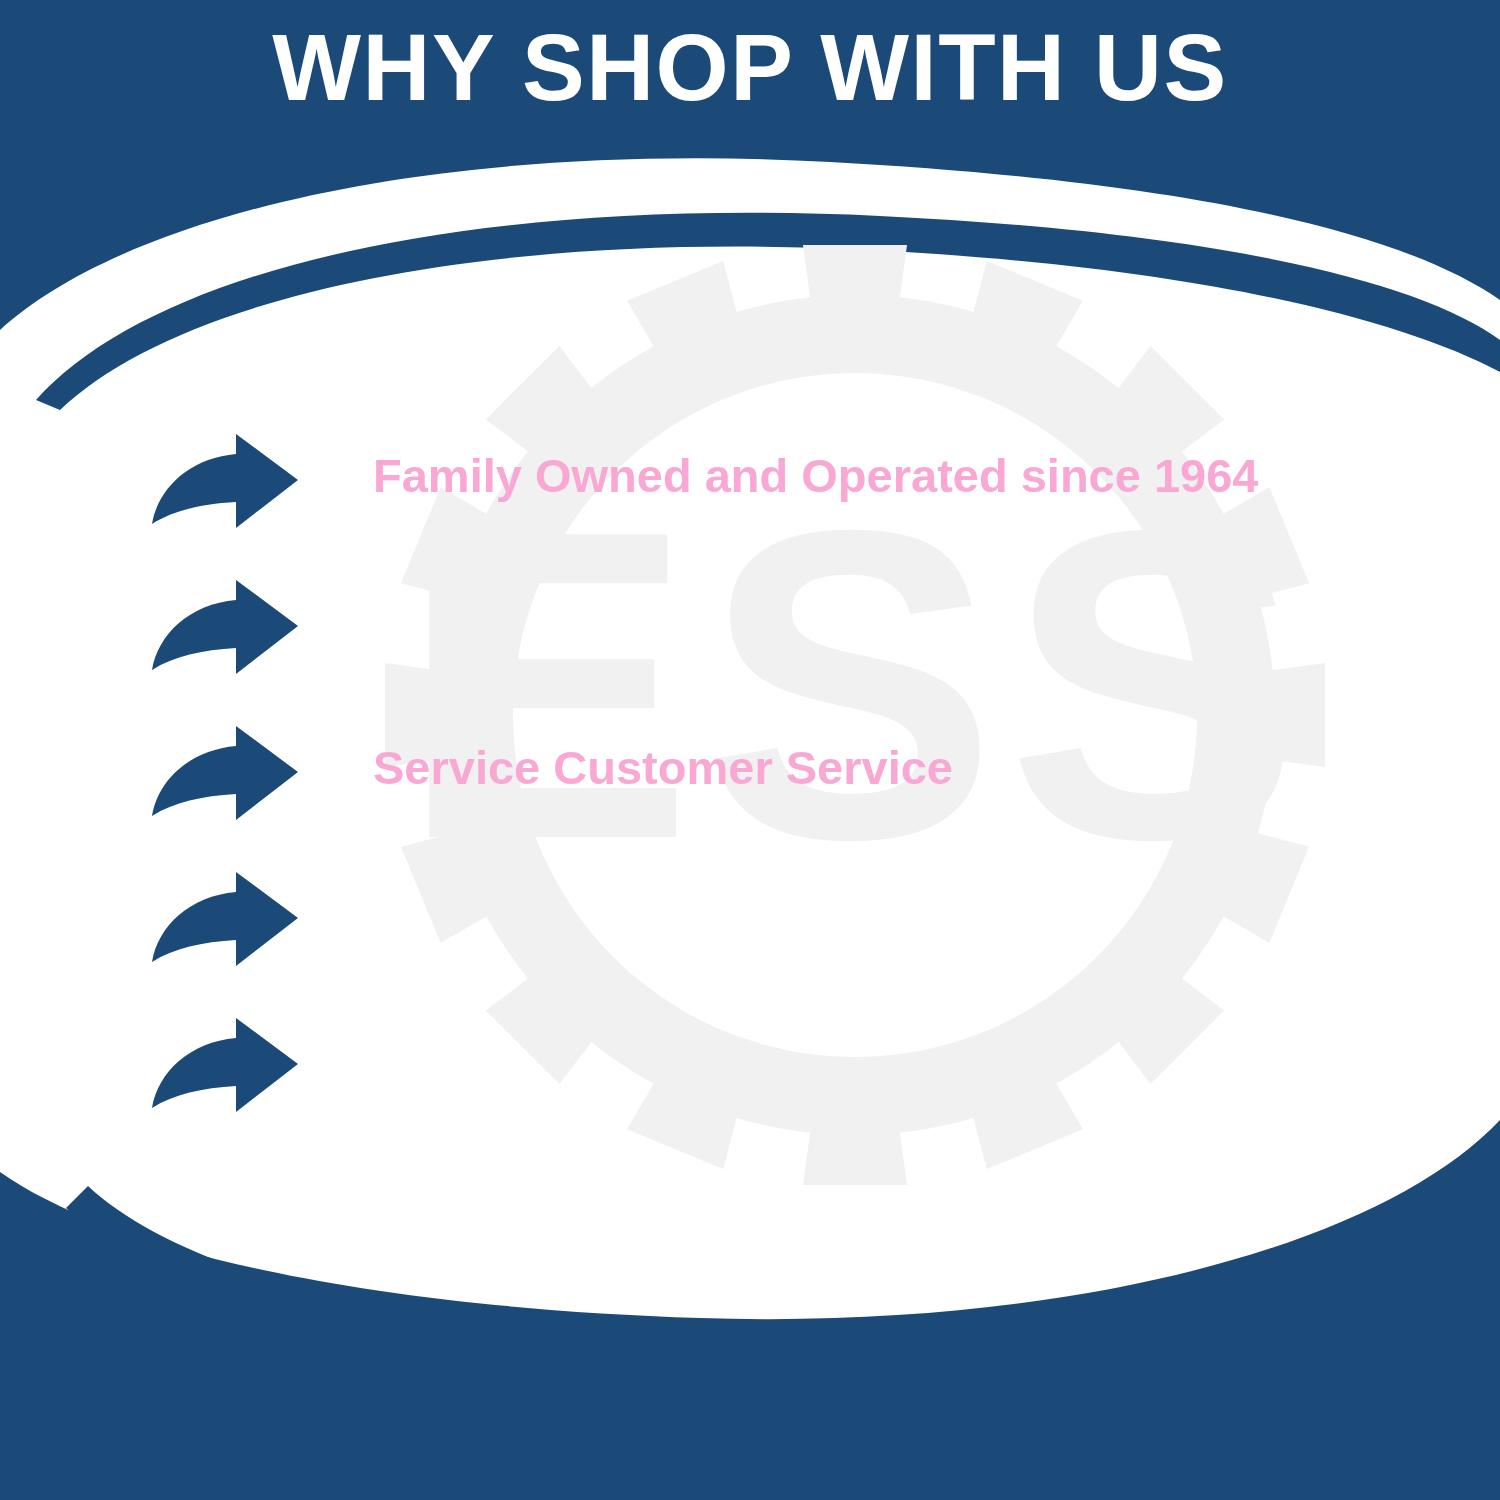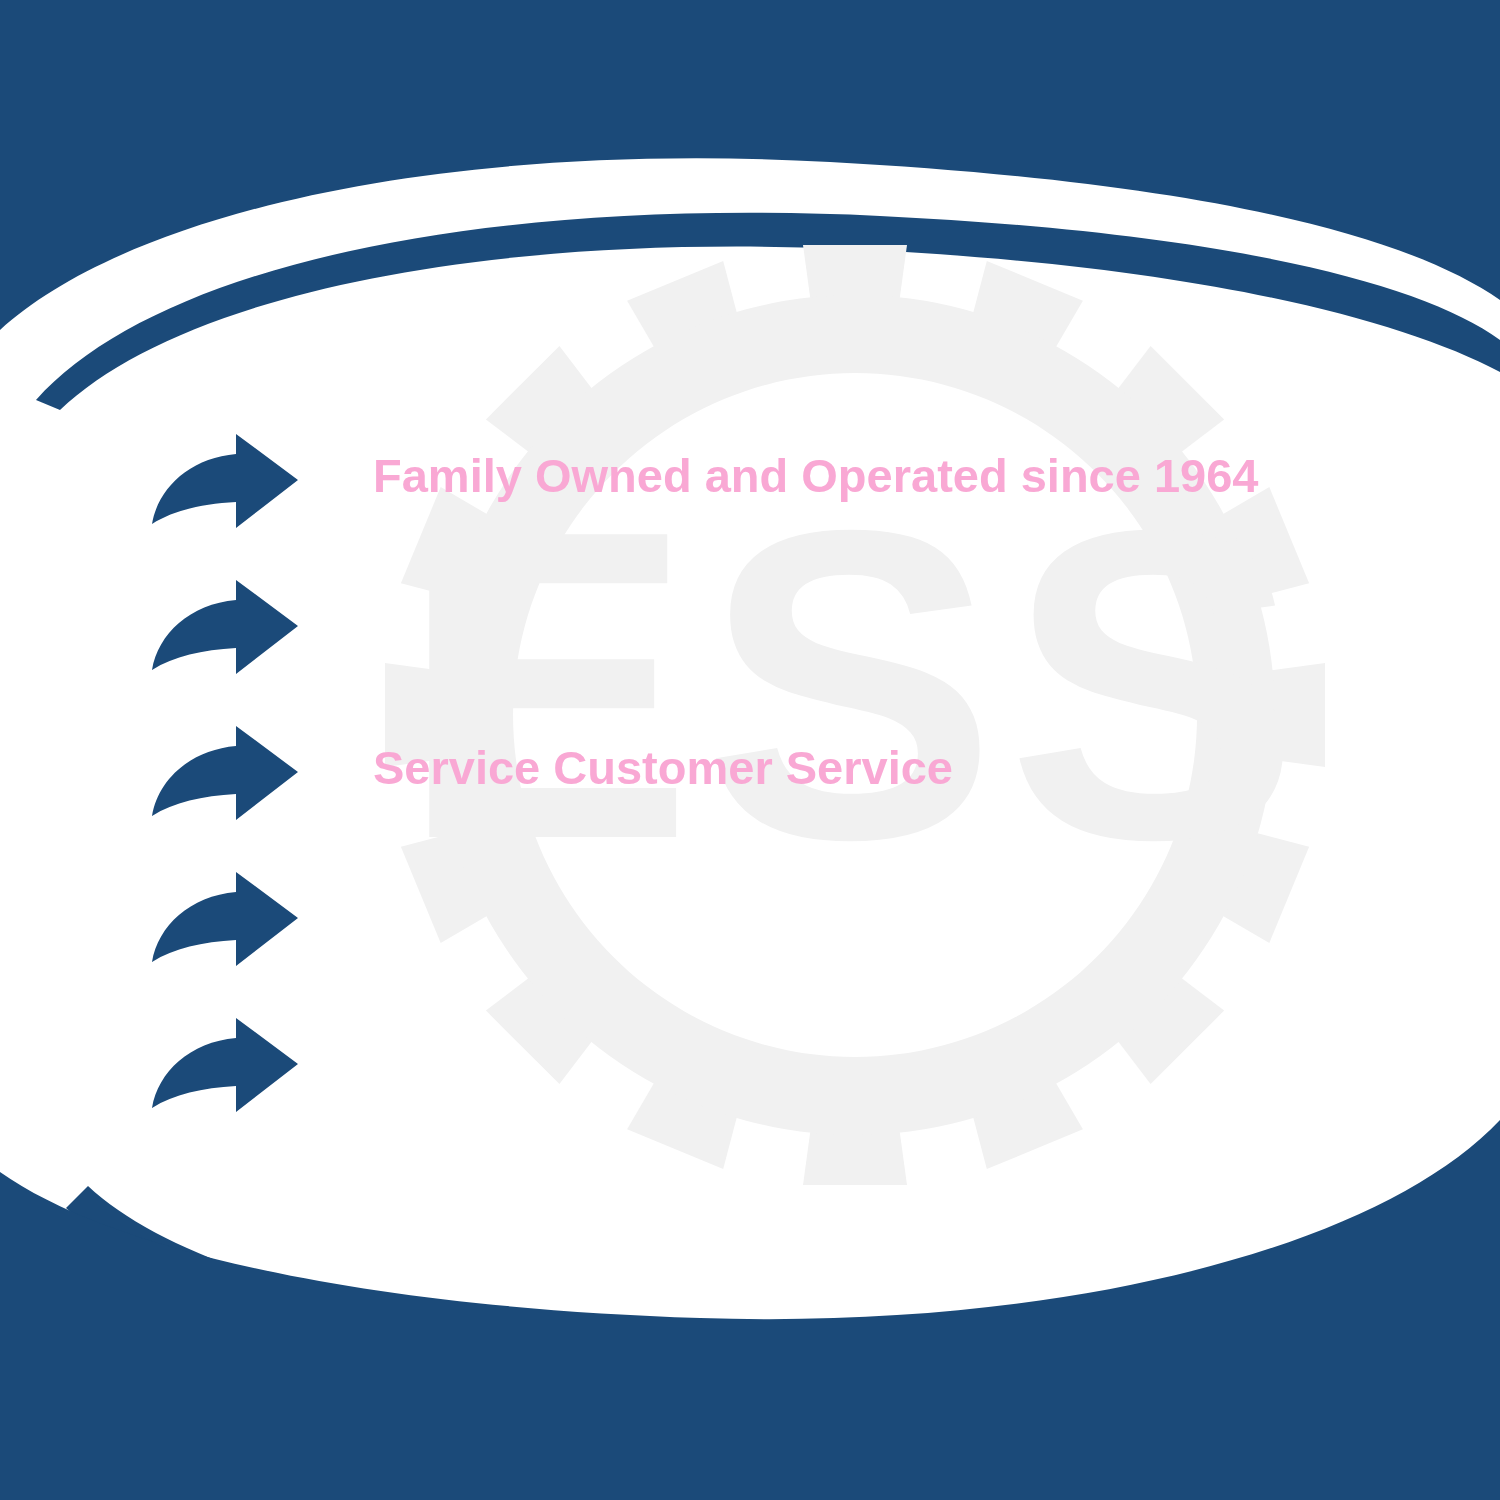--- a/index.html
+++ b/index.html
@@ -179,20 +179,23 @@
             </g>
         </g>
 
         <path fill-rule="evenodd" d="M0,-420 A420,420 0 1,1 -0.1,-420 Z
                  M0,-342 A342,342 0 1,0 0.1,-342 Z"></path>
       </g>
       <text x="0" y="122" text-anchor="middle" fill="#f1f1f1" font-family="Liberation Sans, sans-serif" font-size="440" font-weight="700" letter-spacing="10">ESS</text>
     </g>
   </svg>
 
+  <div class="header">
+    <div class="header-title">WHY SHOP WITH US</div>
+  </div>
 
   <div class="benefits">
 
     <div class="benefit-row">
       <div class="arrow-wrap">
         <svg viewBox="0 0 150 104">
           <path fill="#1b4a79" d="M2,92 C 8,56 40,26 86,22 L86,2 L148,48 L86,96 L86,70
                    C 52,72 24,78 2,92 Z"></path>
         </svg>
       </div>

